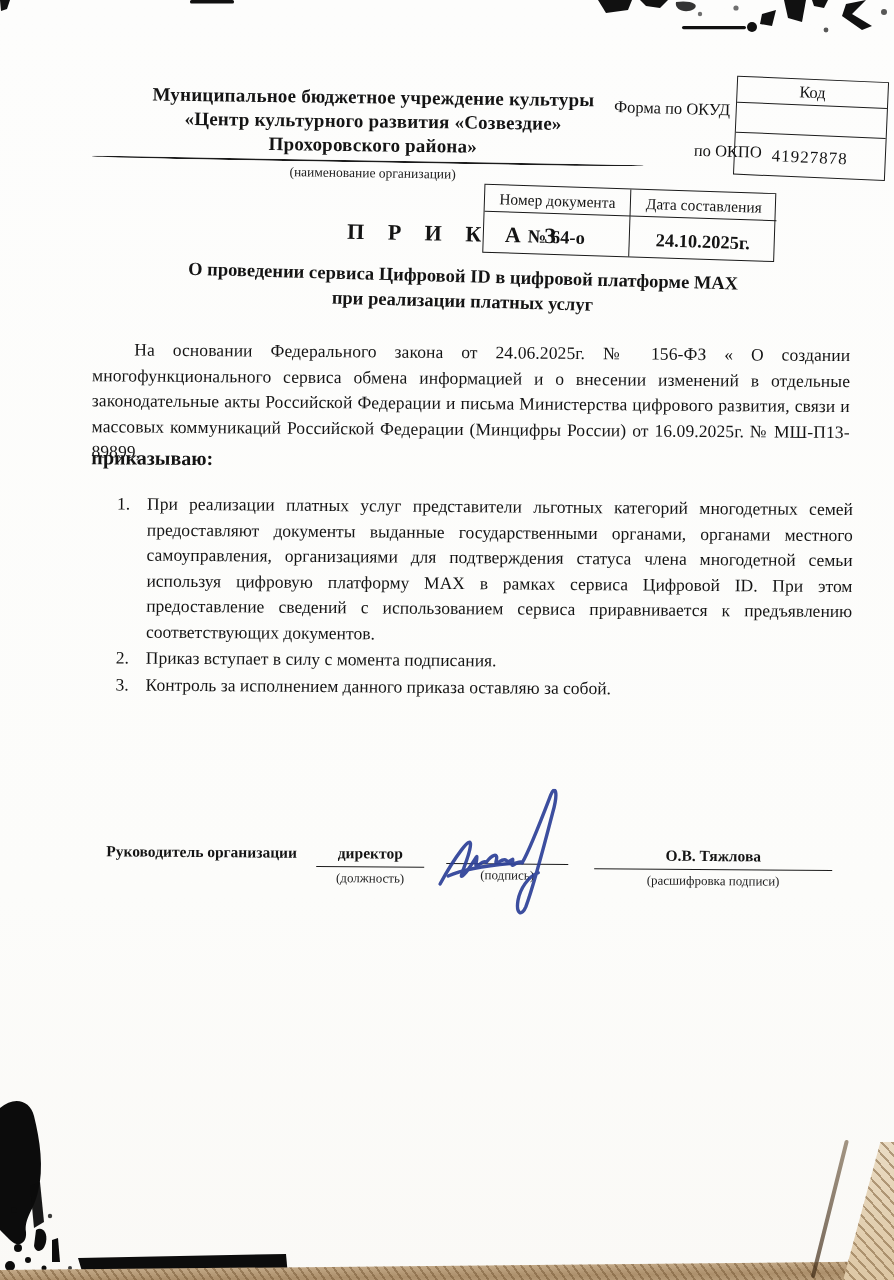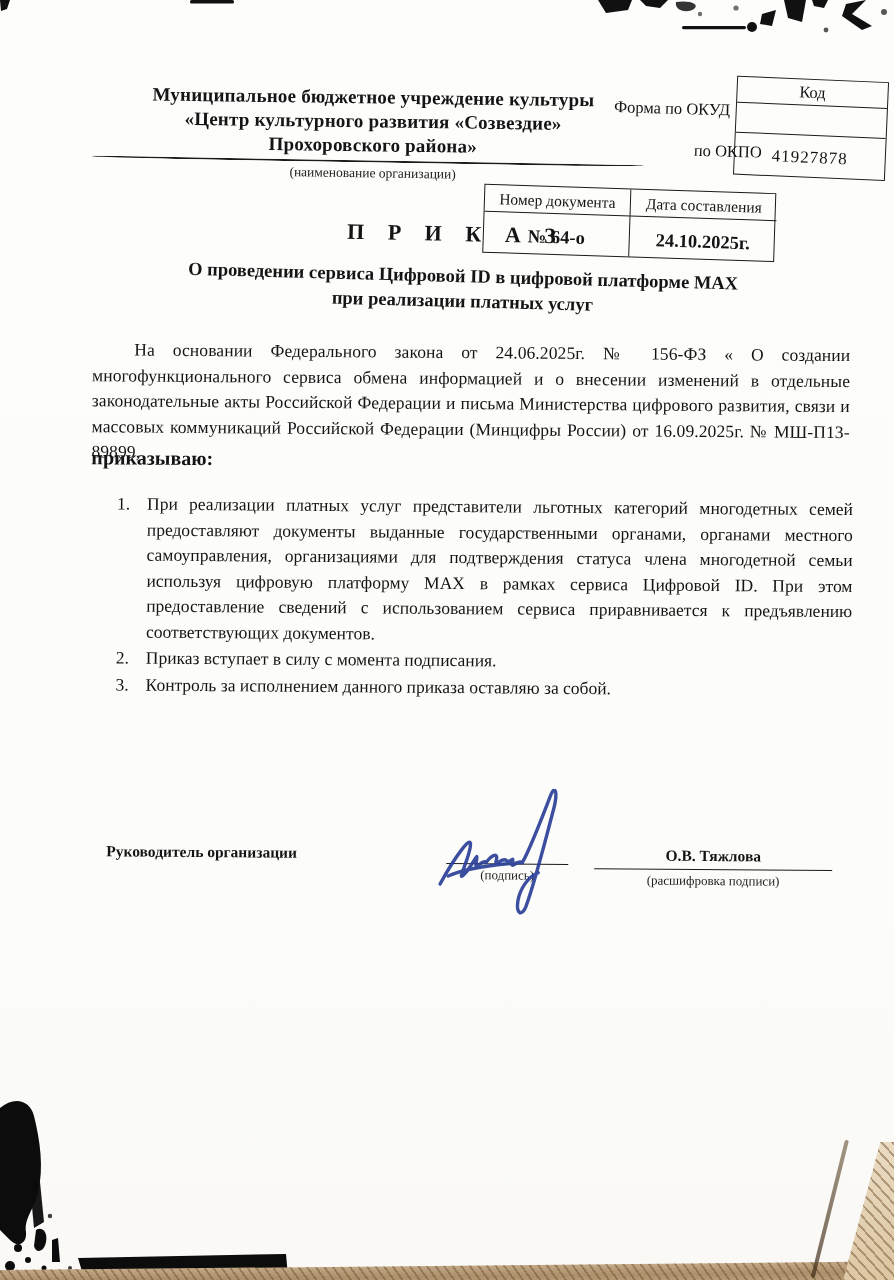--- a/index.html
+++ b/index.html
@@ -162,20 +162,24 @@
       </div>
       <div class="order-item">
         <div class="marker">3.</div>
         <div class="text">Контроль за исполнением данного приказа оставляю за собой.</div>
       </div>
     </div>
 
     <div class="sig-area">
       <div class="sig-role">Руководитель организации</div>
 
+      <div class="sig-group sig-position">
+        <div class="value line">директор</div>
+        <div class="caption">(должность)</div>
+      </div>
 
       <div class="sig-group sig-sign">
         <div class="value line"></div>
         <div class="caption">(подпись)</div>
       </div>
 
       <svg class="sig-svg" width="160" height="130" viewBox="0 0 160 130">
         <g fill="none" stroke="#2c3f97" stroke-width="3.4" stroke-linecap="round" opacity="0.92">
           <path d="M14,96 C28,70 46,44 44,58 C42,74 28,98 40,84 C50,71 52,62 50,74 C48,85 56,70 60,74"></path>
           <path d="M60,74 C66,66 72,64 70,72 C68,80 76,68 80,72 C84,76 88,66 86,74 C84,82 92,70 96,74"></path>

